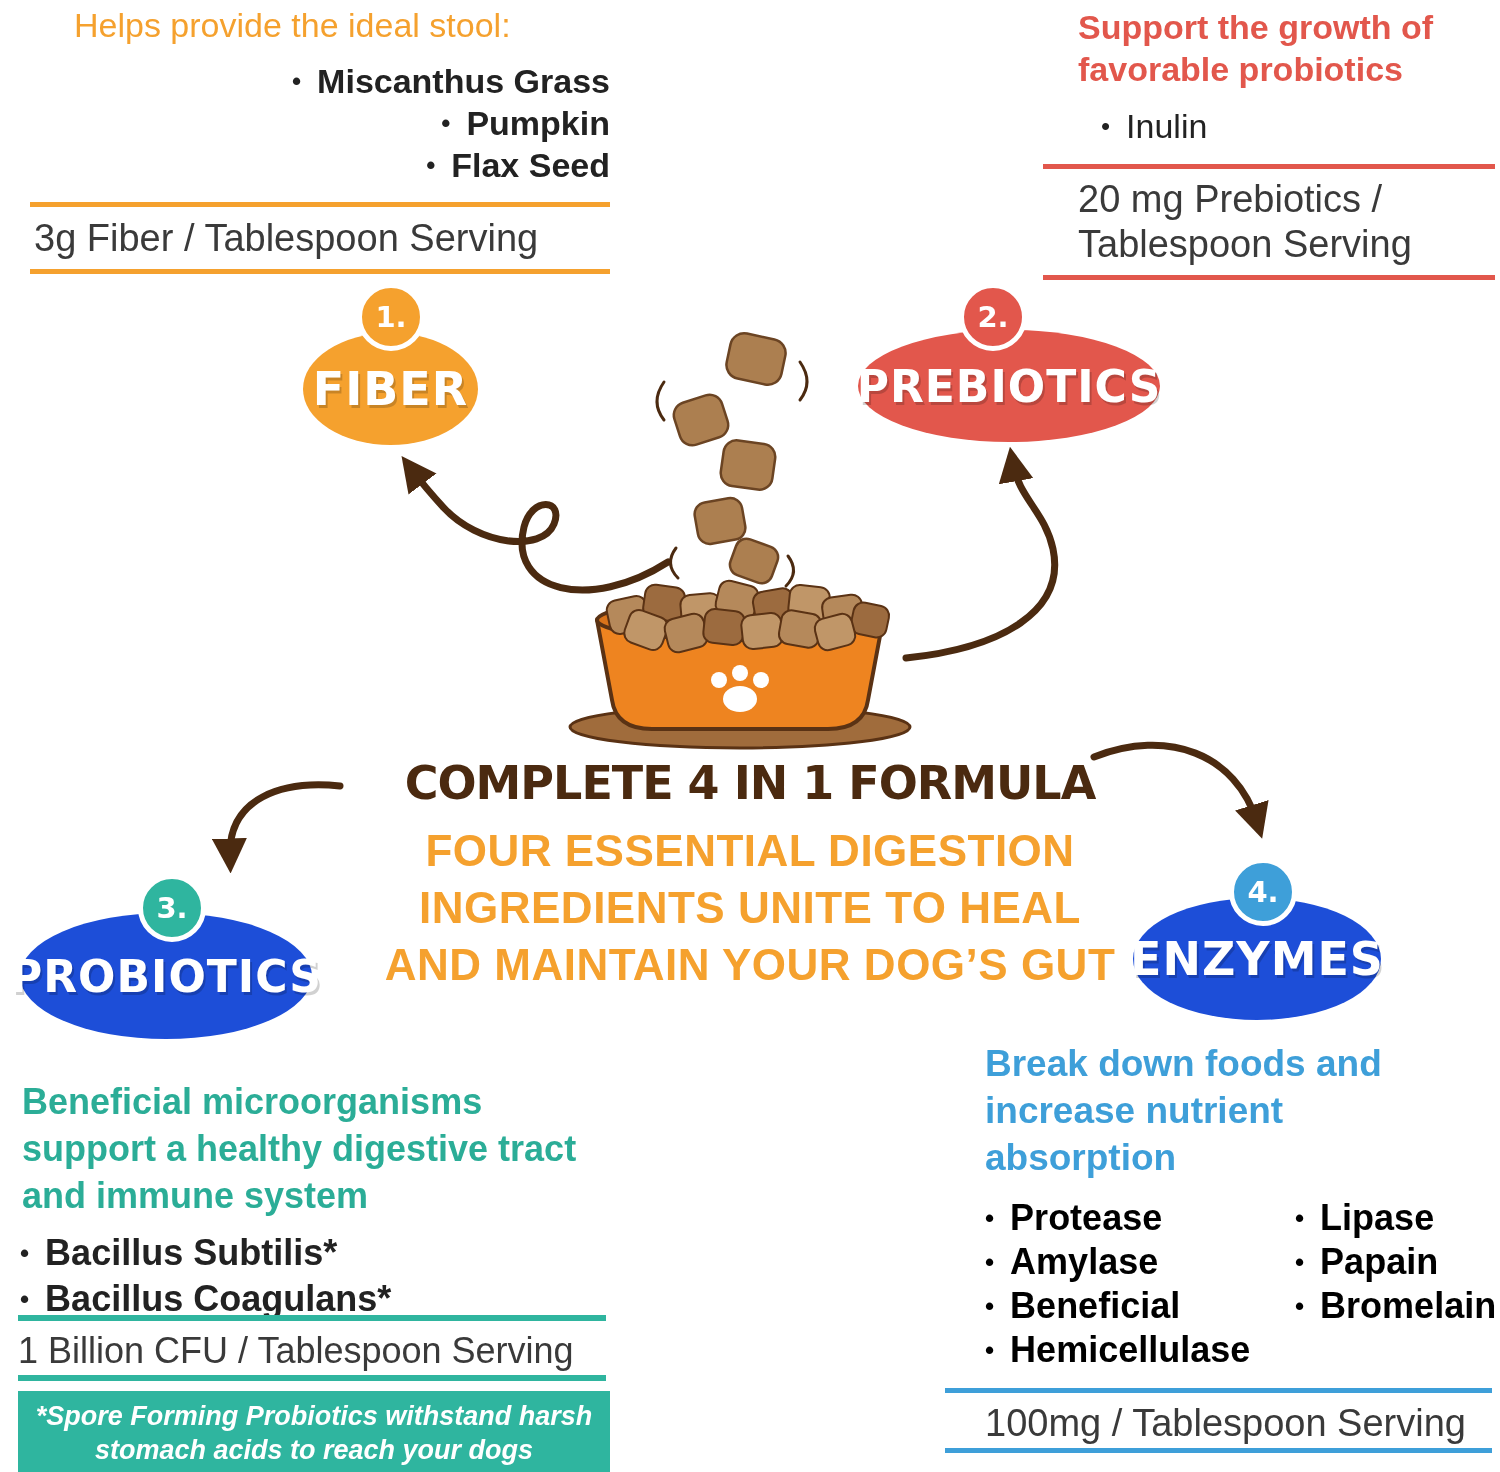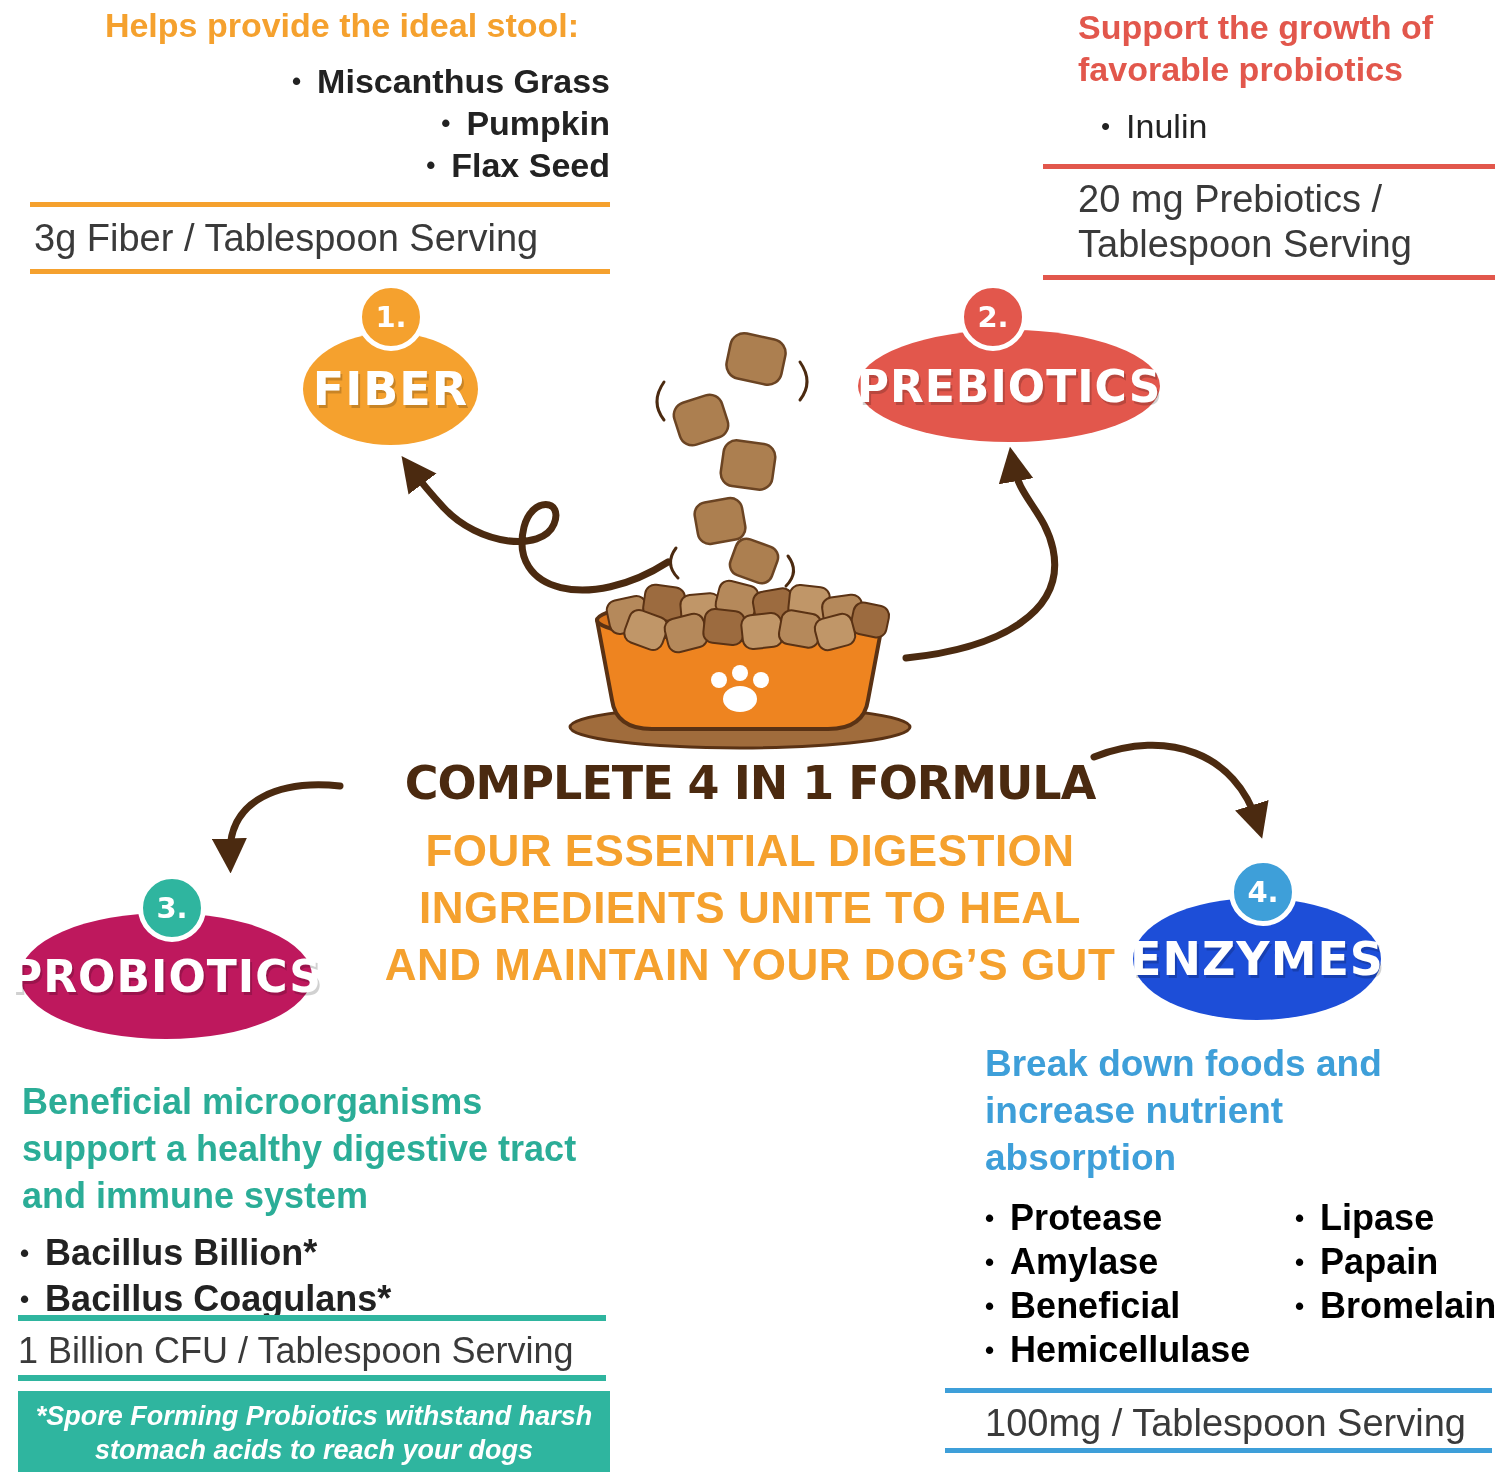--- a/index.html
+++ b/index.html
@@ -8,21 +8,21 @@
     font-family:"Liberation Sans", sans-serif; overflow:hidden;
   }
   .divider { height:5px; }
   .divider.orange { background:#F5A12E; }
   .divider.red    { background:#E2574C; }
   .divider.teal   { background:#2FB59F; height:6px; }
   .divider.blue   { background:#3E9FD9; height:5px; }
 
   
   .block-tl { position:absolute; left:30px; top:6px; width:580px; }
-  .block-tl .heading { font-size:34px; line-height:38px; font-weight:bold; color:#F5A12E; margin:0 0 16px 44px;text-align:center; }
+  .block-tl .heading { font-size:34px; line-height:38px; font-weight:normal; color:#F5A12E; margin:0 0 16px 44px; }
   .block-tl ul { list-style:none; margin:0 0 16px 40px; padding:0; }
   .block-tl li { font-size:34px; line-height:42px; font-weight:bold; color:#222;text-align:right; }
   .block-tl .serving { font-size:38px; line-height:46px; color:#3a3a3a; margin:8px 0 8px 4px; }
 
   .block-tr { position:absolute; left:1043px; top:6px; width:452px; }
   .block-tr .heading { font-size:34px; line-height:42px; font-weight:bold; color:#E2574C; margin:0 0 16px 35px; width:415px; }
   .block-tr ul { list-style:none; margin:0 0 18px 58px; padding:0; }
   .block-tr li { font-size:34px; line-height:40px; font-weight:normal; color:#222; }
   .block-tr .serving { font-size:38px; line-height:45px; color:#3a3a3a; margin:8px 0 8px 35px; width:380px; }
 
@@ -39,21 +39,21 @@
     position:absolute; width:58px; height:58px; border-radius:50%;
     border:5px solid #ffffff; box-sizing:content-box;
     display:flex; align-items:center; justify-content:center;
     color:#fff; font-size:29px; font-weight:bold; font-family:"DejaVu Sans", sans-serif;
     z-index:3;
   }
   #badge-fiber      { left:303px; top:333px; width:175px; height:112px; background:#F5A12E; font-size:46px; }
   #num-fiber        { left:357px; top:283px; background:#F5A12E; }
   #badge-prebiotics { left:858px; top:330px; width:302px; height:112px; background:#E2574C; font-size:44px; }
   #num-prebiotics   { left:959px; top:283px; background:#E2574C; }
-  #badge-probiotics { left:20px;  top:913px; width:292px; height:126px; background:#be185d; font-size:44px; }
+  #badge-probiotics { left:20px;  top:913px; width:292px; height:126px; background:#1d4ed8; font-size:44px; }
   #num-probiotics   { left:138px; top:874px; background:#2FB59F; }
   #badge-enzymes    { left:1133px; top:898px; width:248px; height:122px; background:#1d4ed8; font-size:46px; }
   #num-enzymes      { left:1229px; top:858px; background:#3E9FD9; }
 
   
   .center-title {
     position:absolute; left:0; right:0; top:756px; text-align:center;
     font-family:"DejaVu Sans", sans-serif; font-weight:bold; font-size:46px;
     letter-spacing:-1px; color:#4B2A10;
   }
@@ -201,21 +201,21 @@
 
   <div class="center-title">COMPLETE 4 IN 1 FORMULA</div>
   <div class="center-sub">
     <span>FOUR ESSENTIAL DIGESTION</span>
     <span>INGREDIENTS UNITE TO HEAL</span>
     <span>AND MAINTAIN YOUR DOG’S GUT</span>
   </div>
 
   <div class="bl-desc">Beneficial microorganisms support a healthy digestive tract and immune system</div>
   <div class="bl-items">
-    <div class="b-item">Bacillus Billion*</div>
+    <div class="b-item">Bacillus Subtilis*</div>
     <div class="b-item">Bacillus Coagulans*</div>
   </div>
   <div class="divider teal bl-div1"></div>
   <div class="bl-serving">1 Billion CFU / Tablespoon Serving</div>
   <div class="divider teal bl-div2"></div>
   <div class="bl-footnote">*Spore Forming Probiotics withstand harsh stomach acids to reach your dogs intestines</div>
 
   <div class="br-desc">Break down foods and increase nutrient absorption</div>
   <div class="br-col1">
     <div class="b-item">Protease</div>

